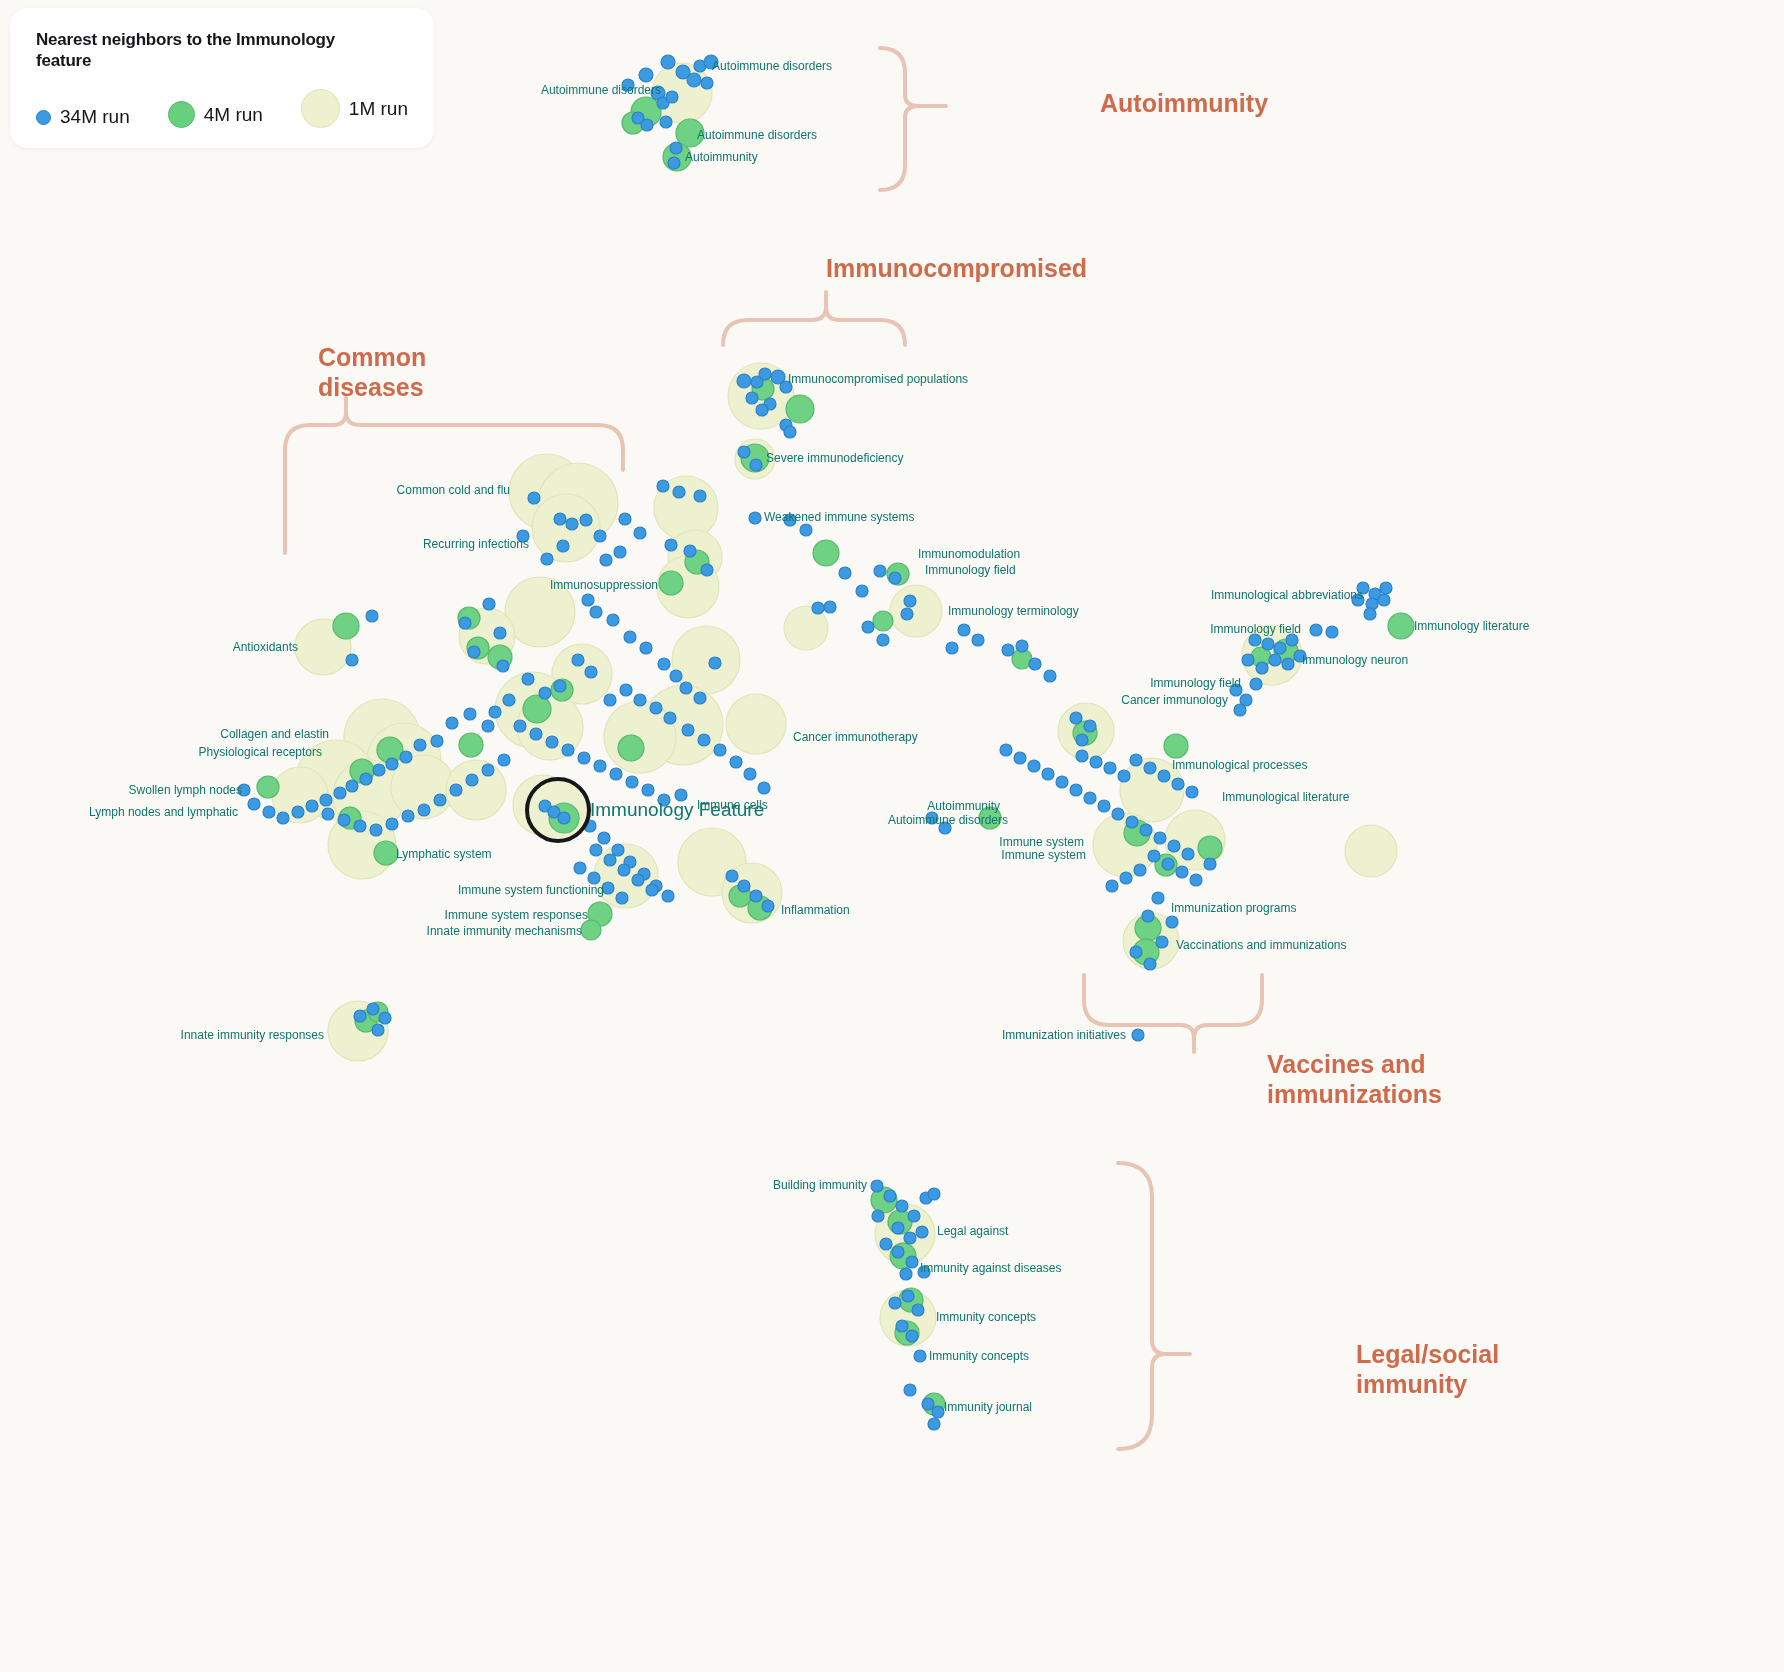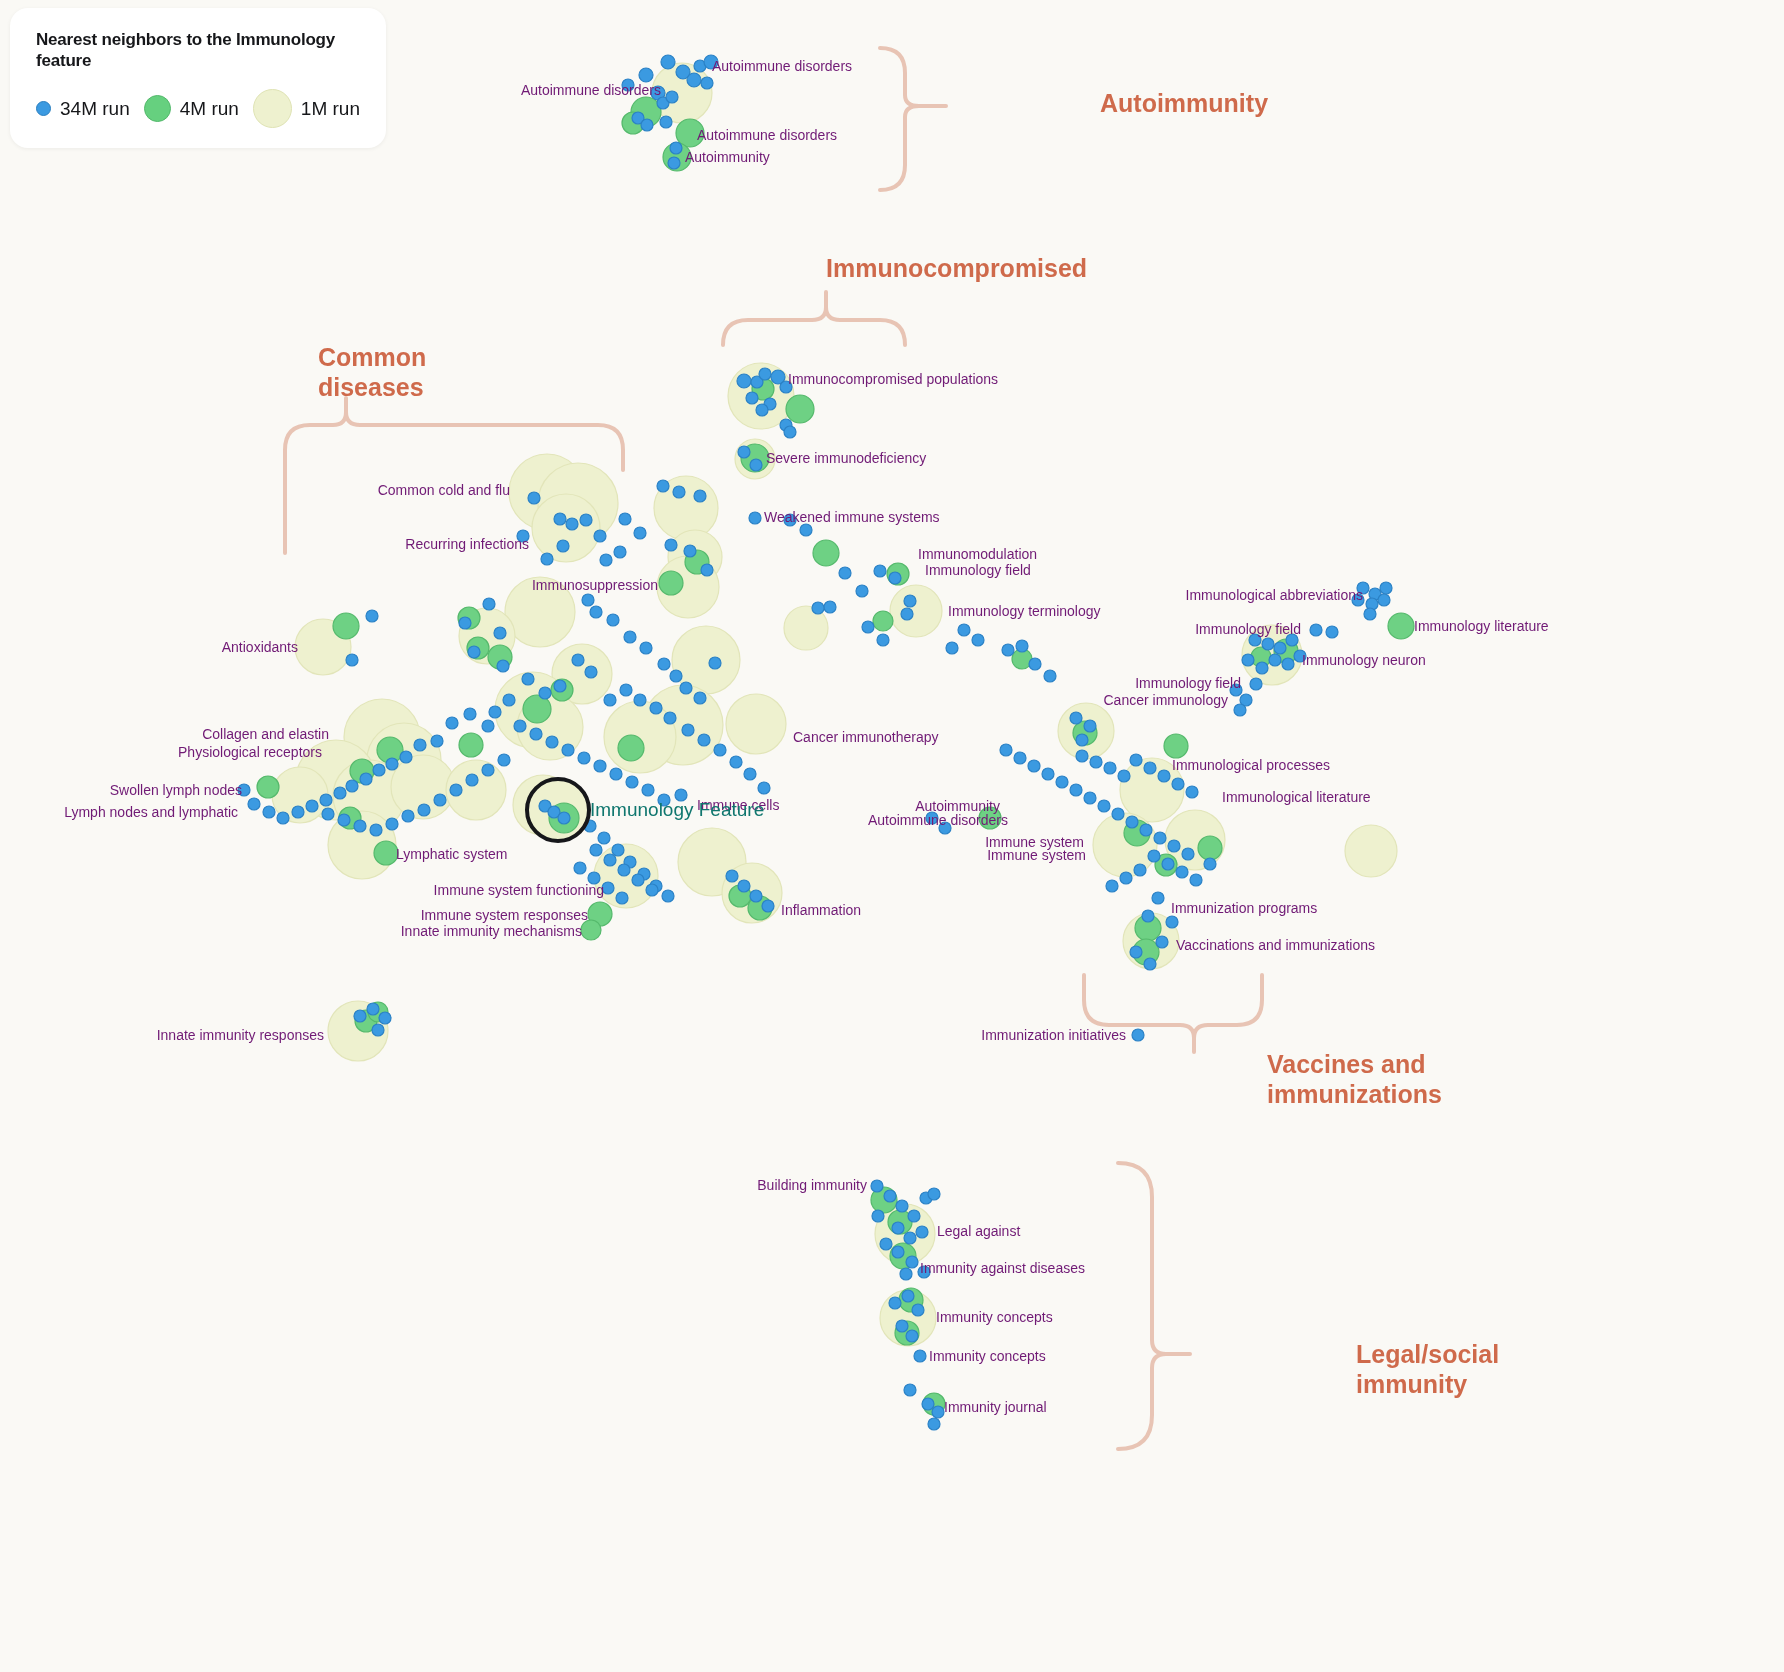--- a/index.html
+++ b/index.html
@@ -19,21 +19,21 @@
     background:#ffffff;
     border-radius:18px;
     padding:22px 26px 20px 26px;
     box-shadow:0 1px 4px rgba(0,0,0,.06);
     z-index:40;
   }
   #legend .title{
     font-size:17px;font-weight:bold;color:#16171a;
     line-height:1.22;letter-spacing:-0.2px;max-width:320px;
   }
-  #legend .items{display:flex;align-items:center;gap:14px;margin-top:18px;}
+  #legend .items{display:flex;align-items:flex-end;gap:38px;margin-top:18px;}
   #legend .item{display:flex;align-items:center;gap:9px;}
   #legend .item .lbl{font-size:19px;color:#16171a;}
   .swatch{border-radius:50%;display:inline-block;}
   .sw-34{width:13px;height:13px;background:#3b9ae1;border:1px solid #2a7fc0;}
   .sw-4{width:25px;height:25px;background:#66d07f;border:1px solid #52b86a;}
   .sw-1{width:37px;height:37px;background:#eef1cf;border:1px solid #dfe3b4;}
 
   
   .group-label{
     position:absolute;
@@ -41,22 +41,22 @@
     font-weight:bold;
     font-size:25px;
     line-height:1.2;
     z-index:30;
     white-space:pre-line;
   }
 
   
   .pt-label{
     position:absolute;
-    font-size:14px;
-    color:#701a75;
+    font-size:12px;
+    color:#0f766e;
     white-space:nowrap;
     z-index:20;
   }
   .pt-label.lead{transform:translate(-100%,-50%);}
   .pt-label.trail{transform:translate(0,-50%);}
   .pt-label.focus{color:#0f766e;font-size:19px;}
 </style>
 </head>
 <body>
 

